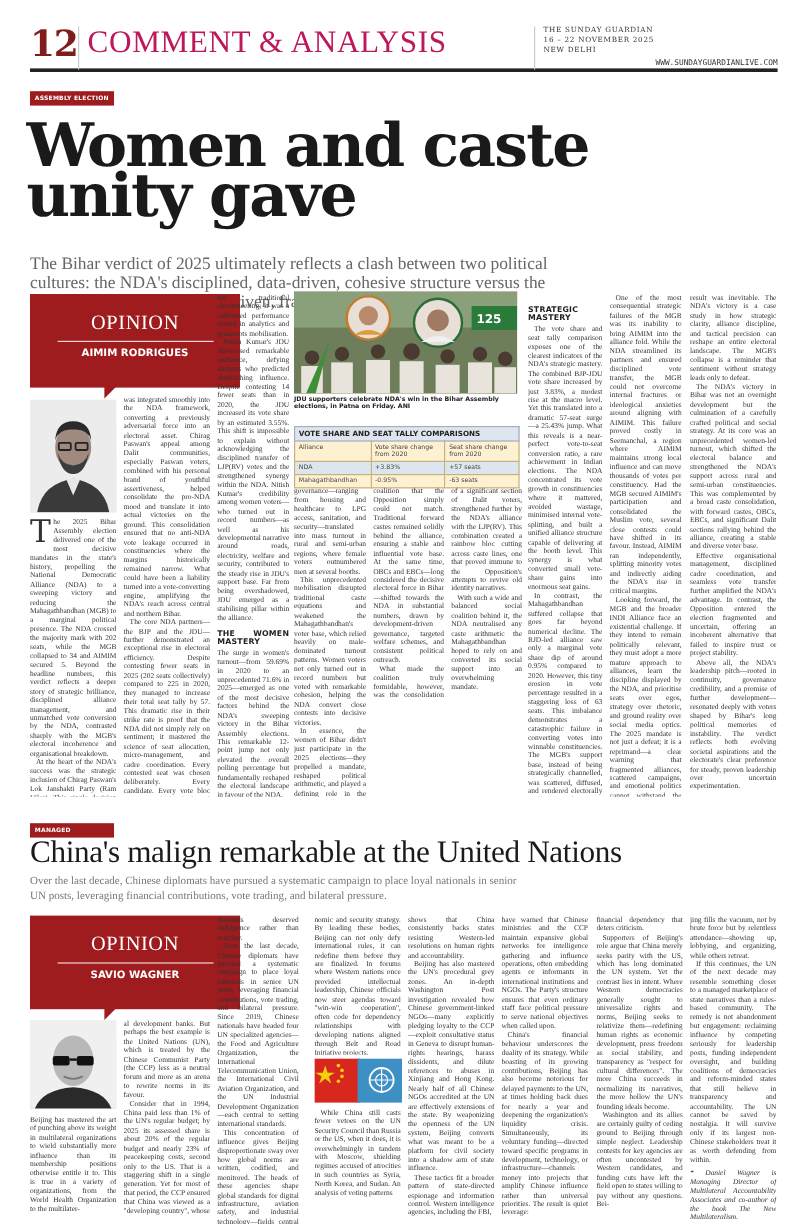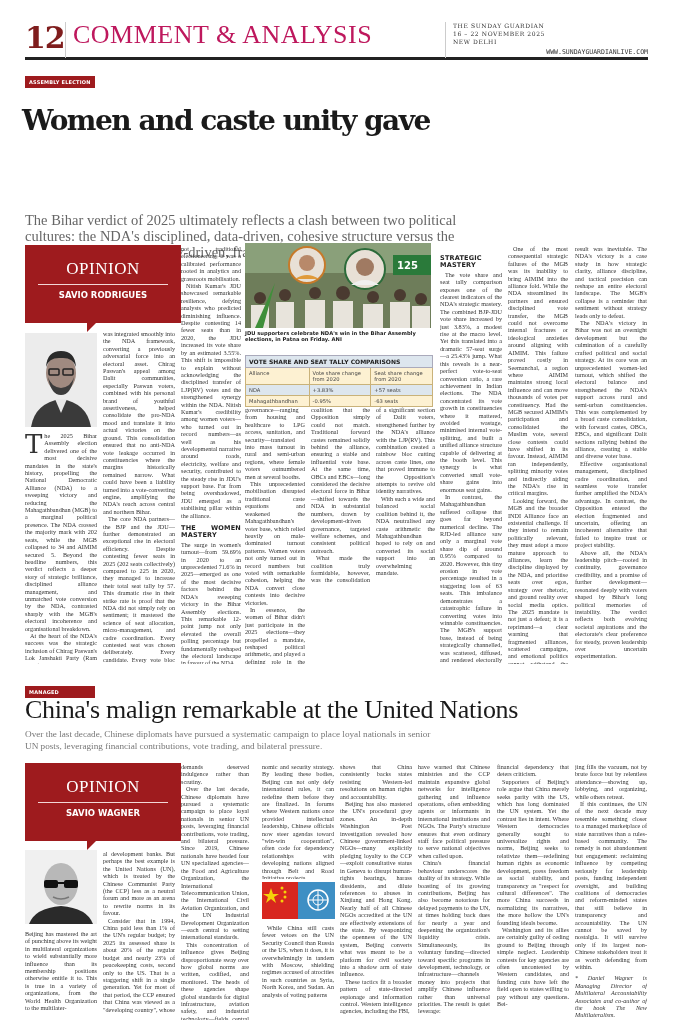--- a/index.html
+++ b/index.html
@@ -5,23 +5,23 @@
 *{box-sizing:border-box;margin:0;padding:0}
 body{width:673px;height:1024px;background:#fff;font-family:"Liberation Serif",serif;color:#222;overflow:hidden;position:relative}
 .mast{position:absolute;left:25px;top:18px;width:623px;height:42px;border-bottom:3px solid #222}
 .pgnum{position:absolute;left:0;top:2px;font-size:30px;color:#7f1d1d;font-family:"DejaVu Serif",serif;font-weight:bold;letter-spacing:-1px}
 .sep1{position:absolute;left:40px;top:4px;width:1px;height:36px;background:#ccc}
 .section-title{position:absolute;left:48px;top:2px;font-size:26px;color:#be185d;font-family:"Liberation Serif",serif;letter-spacing:0.5px}
 .sep2{position:absolute;left:420px;top:4px;width:1px;height:36px;background:#ccc}
 .paper-info{position:absolute;left:428px;top:4px;font-size:6px;line-height:8px;font-family:"DejaVu Serif",serif;letter-spacing:0.6px;color:#333}
 .website{position:absolute;right:0;top:30px;font-size:6.5px;font-family:"DejaVu Sans Mono",monospace;color:#333}
 .tag{position:absolute;left:25px;height:12px;background:#9e1b1e;color:#fff;font-family:"DejaVu Sans",sans-serif;font-size:5px;font-weight:bold;padding:3px 4px;letter-spacing:0.2px}
-.head1{position:absolute;left:22px;top:100px;width:620px;font-family:"DejaVu Serif",serif;font-weight:bold;font-size:28px;line-height:42px;letter-spacing:-1.5px;color:#1a1a1a}
+.head1{position:absolute;left:22px;top:100px;width:620px;font-family:"DejaVu Serif",serif;font-weight:bold;font-size:50px;line-height:42px;letter-spacing:-1.5px;color:#1a1a1a}
 .deck1{position:absolute;left:25px;top:212px;width:460px;font-size:14.5px;line-height:16px;color:#666;font-family:"Liberation Serif",serif}
-.opbox{position:absolute;left:25px;width:156px;height:78px;background:#9e1b1e;color:#fff;text-align:center}
+.opbox{position:absolute;left:25px;width:175px;height:78px;background:#9e1b1e;color:#fff;text-align:center}
 .opbox .opl{font-family:"Liberation Serif",serif;font-size:17px;margin-top:14px;letter-spacing:0.5px}
 .opbox .rule{width:130px;height:1px;background:#f3d6d6;margin:5px auto 5px}
 .opbox .auth{font-family:"DejaVu Sans",sans-serif;font-weight:bold;font-size:8.5px}
 .opbox .tail{position:absolute;left:62px;bottom:-9px;width:0;height:0;border-left:0 solid transparent;border-right:10px solid transparent;border-top:10px solid #9e1b1e}
 .photo{position:absolute;left:25px;width:72px;height:94px;background:linear-gradient(180deg,#f2f2f2 0%,#e0e0e0 100%);overflow:hidden}
 .col{position:absolute;font-size:6.2px;line-height:7.4px;text-align:justify;color:#333;font-family:"Liberation Serif",serif;overflow:hidden}
 .col p{margin-bottom:0;text-indent:5px}
 .col h4{font-family:"DejaVu Sans",sans-serif;font-size:6.5px;font-weight:bold;color:#222;margin:6px 0 1px;letter-spacing:0.2px;text-indent:0}
 .dropcap{float:left;font-size:26px;line-height:22px;font-family:"DejaVu Serif",serif;margin-right:2px;margin-top:1px}
 .newsphoto{position:absolute;left:245px;top:243px;width:186px;height:85px;background:linear-gradient(160deg,#5d7a4f 0%,#8a6f4d 45%,#c4b39a 70%,#7c8b6a 100%);overflow:hidden}
@@ -56,21 +56,21 @@
 
 <div class="tag" style="top:76px">ASSEMBLY ELECTION</div>
 <div class="head1">
   <div>Women and caste unity gave</div>
 </div>
 <div class="deck1">The Bihar verdict of 2025 ultimately reflects a clash between two political cultures: the NDA's disciplined, data-driven, cohesive structure versus the MGB's chaotic, personality-driven, fragmented approach.</div>
 
 <div class="opbox" style="top:245px">
   <div class="opl">OPINION</div>
   <div class="rule"></div>
-  <div class="auth">SAVIO RODRIGUES</div>
+  <div class="auth">AIMIM RODRIGUES</div>
   <div class="tail"></div>
 </div>
 <div class="photo" style="top:333px">
   <svg width="72" height="94" viewBox="0 0 72 94">
     <rect width="72" height="94" fill="#ececec"></rect>
     <path d="M6 94 Q10 70 36 66 Q62 70 66 94Z" fill="#3a3a3a"></path>
     <path d="M30 66 L36 80 L42 66Z" fill="#e8e8e8"></path>
     <ellipse cx="36" cy="40" rx="15" ry="19" fill="#a08a80"></ellipse>
     <path d="M21 34 Q22 18 36 18 Q50 18 51 34 Q48 24 36 25 Q24 24 21 34Z" fill="#2a2a2a"></path>
     <path d="M23 44 Q26 62 36 62 Q46 62 49 44 Q46 54 36 55 Q26 54 23 44Z" fill="#3c3c3c"></path>

